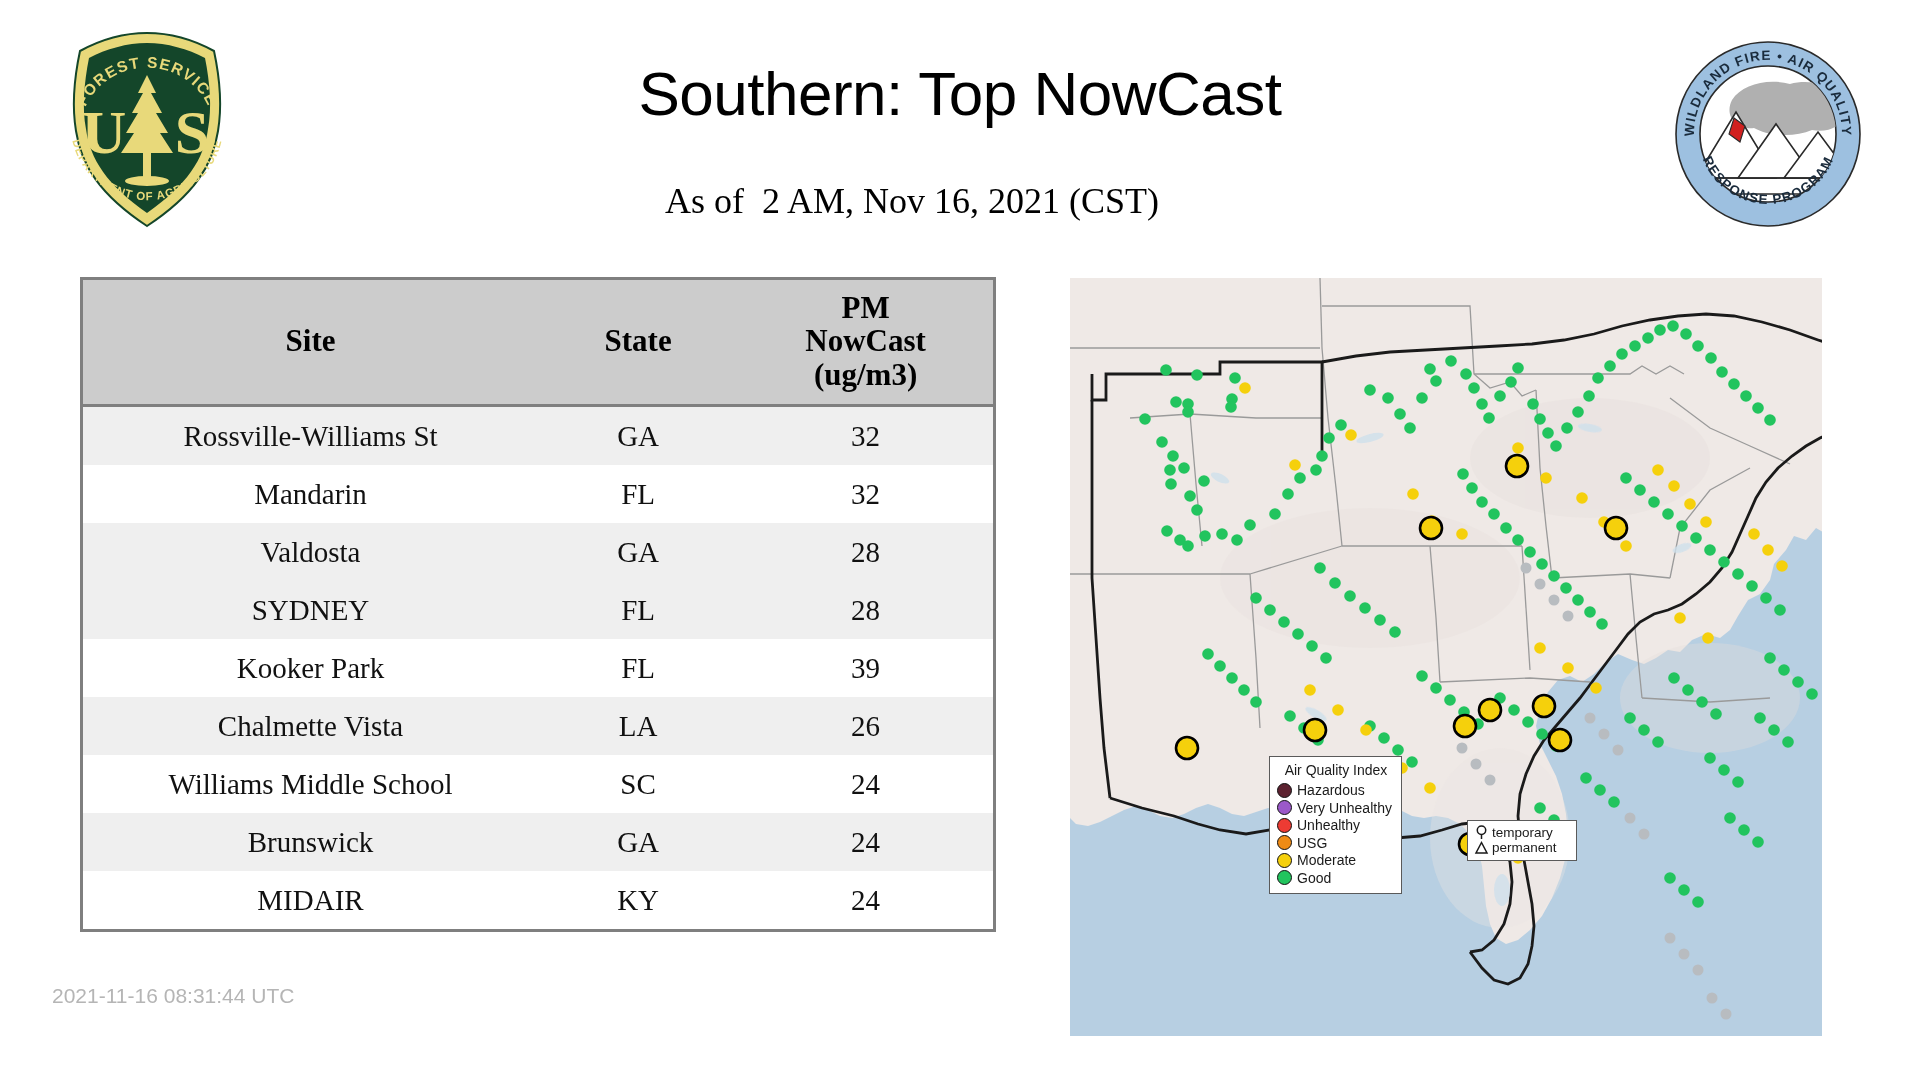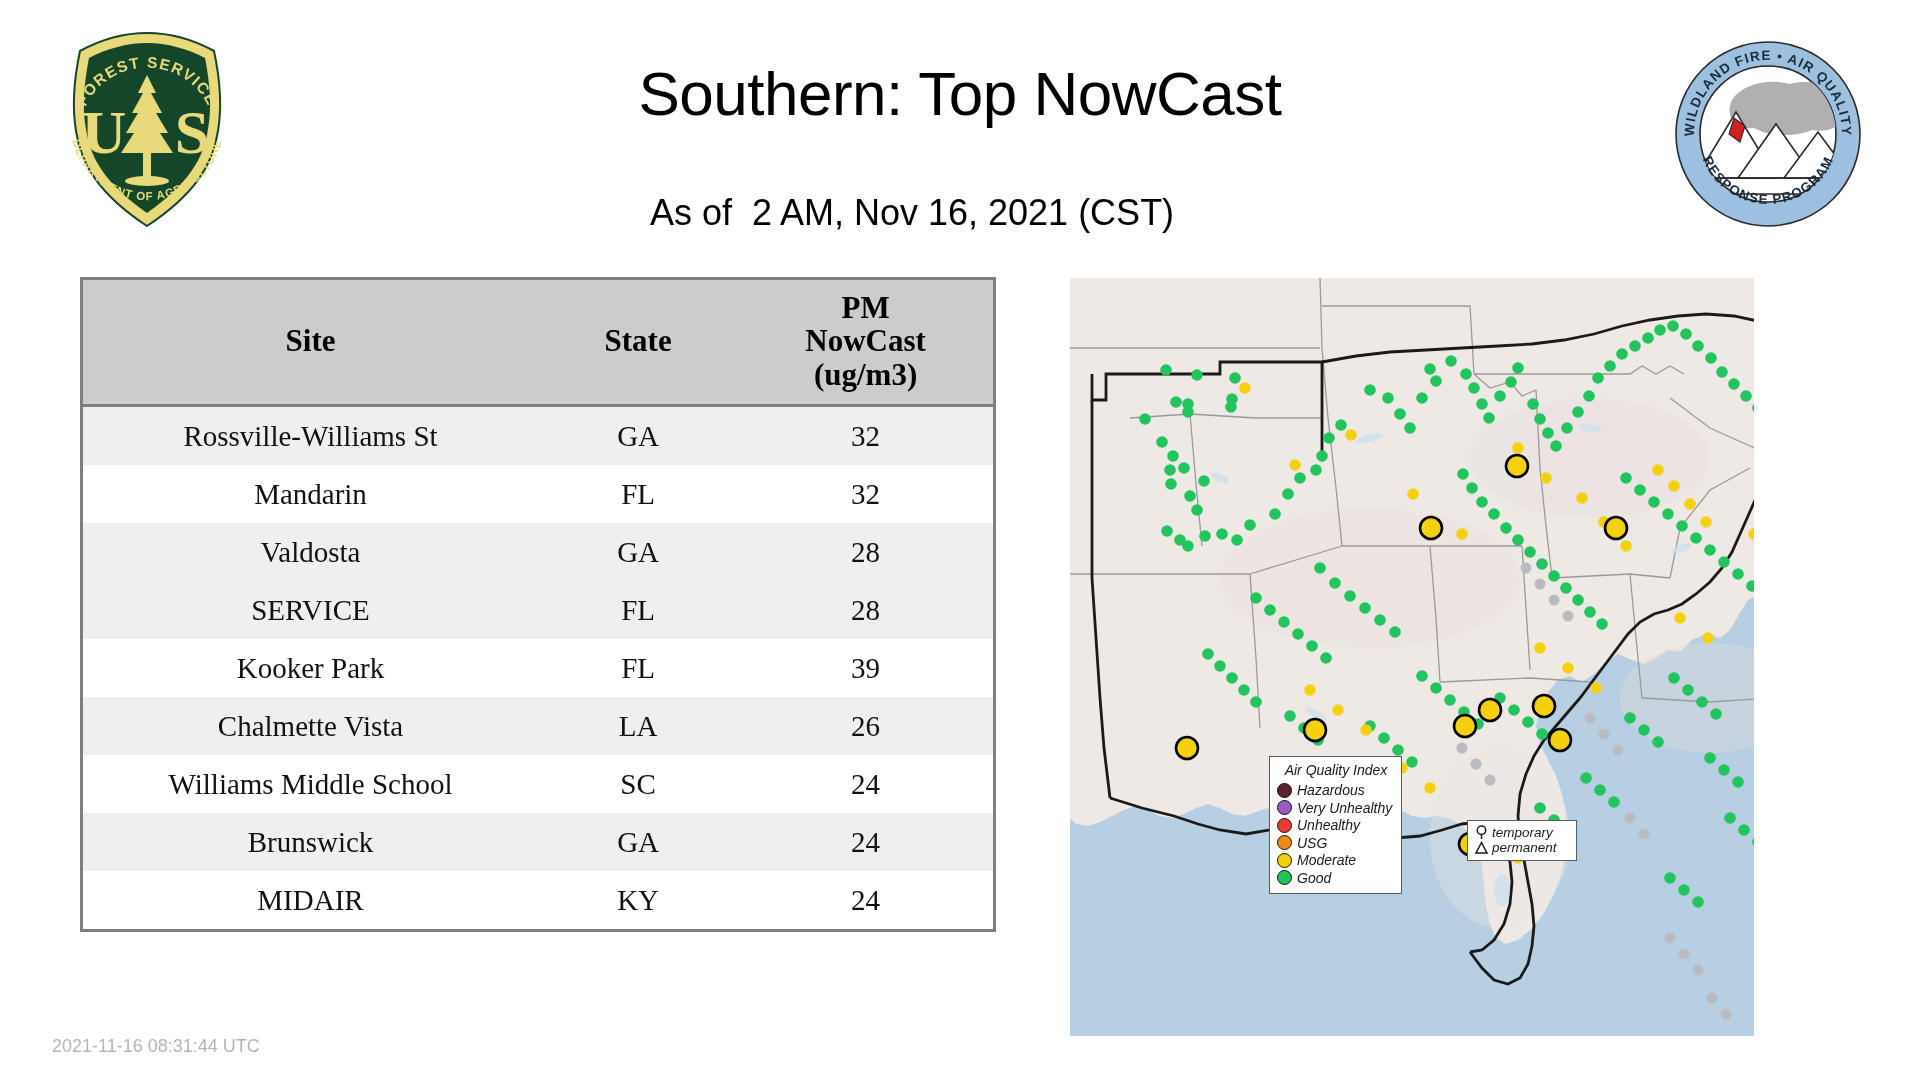--- a/index.html
+++ b/index.html
@@ -27,26 +27,25 @@
     font-weight: 400;
     color: #000;
     letter-spacing: -0.5px;
     white-space: pre;
   }
   #page-subtitle {
     position: absolute;
     left: 0; top: 180px;
     width: 1824px;
     text-align: center;
-    font-family: Liberation Sans, sans-serif;
+    font-family: Liberation Serif, serif;
     font-size: 36px;
     font-weight: 400;
     color: #000;
     white-space: pre;
-    margin-top: 12px;
   }
 
   
   #fs-logo {
     position: absolute;
     left: 52px; top: 27px;
     width: 190px; height: 206px;
   }
   
   #wf-logo {
@@ -96,24 +95,23 @@
     line-height: 58px;
     white-space: nowrap;
   }
   table.nowcast tbody tr.odd  td { background: #efefef; }
   table.nowcast tbody tr.even td { background: #ffffff; }
 
   
   #map-panel {
     position: absolute;
     left: 1070px; top: 278px;
-    width: 684px; height: 758px;
+    width: 752px; height: 758px;
     overflow: hidden;
     background: #b7cfe2;
-    font-style: italic;
   }
   #map-svg { display: block; width: 772px; height: 758px; }
 
   .legend-box {
     position: absolute;
     background: #ffffff;
     border: 1.5px solid #5a5a5a;
     box-sizing: border-box;
     font-family: "Liberation Sans", sans-serif;
     color: #1a1a1a;
@@ -159,23 +157,23 @@
   }
   #site-type-legend .st-glyph {
     width: 15px; height: 15px;
     margin-right: 3px;
     flex: 0 0 auto;
   }
 
   
   #footer-timestamp {
     position: absolute;
-    left: 52px; top: 1036px;
+    left: 52px; top: 984px;
     font-family: "Liberation Sans", sans-serif;
-    font-size: 18px;
+    font-size: 21px;
     color: #b5b5b5;
     white-space: pre;
   }
 </style>
 </head>
 <body>
 
 <div id="page-title">Southern: Top NowCast</div>
 <div id="page-subtitle">As of  2 AM, Nov 16, 2021 (CST)</div>
 
@@ -266,21 +264,21 @@
           <td>Mandarin</td>
           <td>FL</td>
           <td>32</td>
         </tr>
         <tr class="odd">
           <td>Valdosta</td>
           <td>GA</td>
           <td>28</td>
         </tr>
         <tr class="odd">
-          <td>SERVICE</td>
+          <td>SYDNEY</td>
           <td>FL</td>
           <td>28</td>
         </tr>
         <tr class="even">
           <td>Kooker Park</td>
           <td>FL</td>
           <td>39</td>
         </tr>
         <tr class="odd">
           <td>Chalmette Vista</td>

